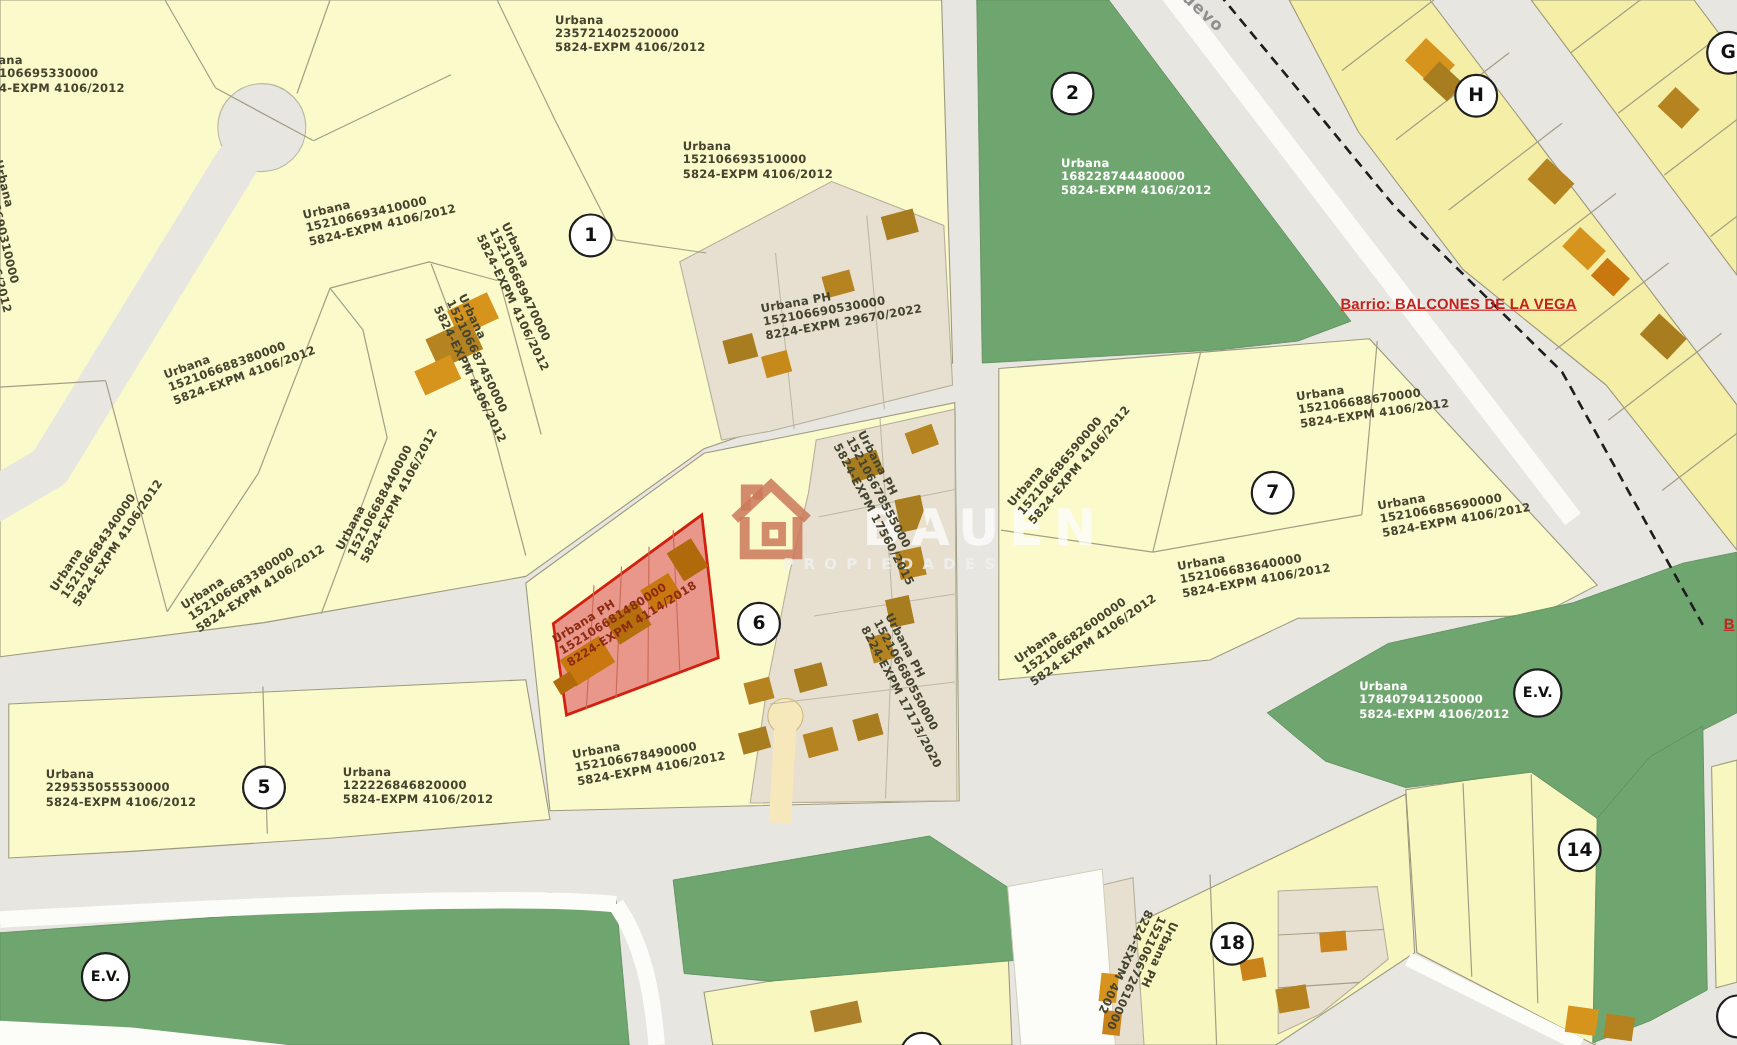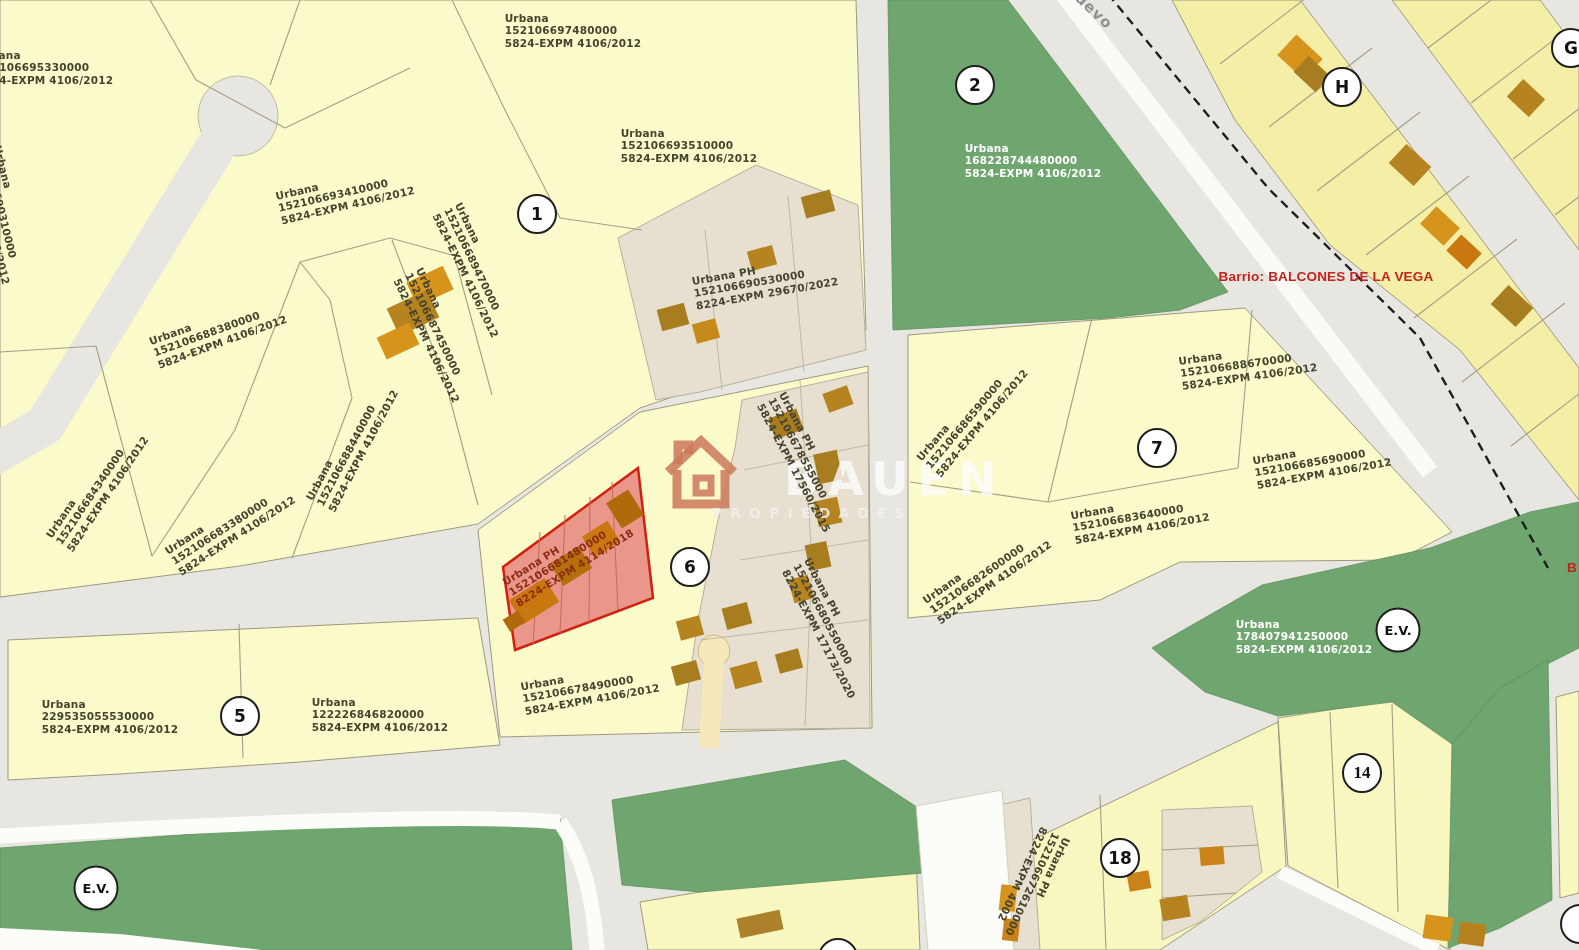--- a/index.html
+++ b/index.html
@@ -9,21 +9,21 @@
   }
   #map-svg{position:absolute;left:0;top:0;}
   .lbl{
     position:absolute;font:700 10.5px/1.18 "DejaVu Sans",sans-serif;
     color:#45442f;white-space:nowrap;letter-spacing:.2px;
     transform-origin:center center;
   }
   .lbl-white{color:#ffffff;}
   .lbl-red{color:#8c2a12;}
   .lbl-street{font:700 15px "DejaVu Sans",sans-serif;color:#8f8f8f;letter-spacing:1px;}
-  .lbl-barrio{font:700 13.5px "Liberation Sans",sans-serif;color:#c4221c;letter-spacing:.2px;}
+  .lbl-barrio{font:700 13.5px "Liberation Sans",sans-serif;color:#c4221c;letter-spacing:.2px;text-decoration:underline;}
   .circle{
     position:absolute;width:40px;height:40px;border-radius:50%;
     background:#fff;border:2.5px solid #1f1f1f;box-sizing:border-box;
     display:flex;align-items:center;justify-content:center;
     font:700 17px "DejaVu Sans",sans-serif;color:#111;
     transform:translate(-50%,-50%);
   }
   .circle-ev{width:45px;height:45px;font-size:13px;}
   #watermark{position:absolute;left:0;top:0;pointer-events:none;}
   #wm-brand{
@@ -211,21 +211,21 @@
   <div class="lbl" style="left:2px;top:215px;transform:translate(-50%,-50%) rotate(76deg);">
     <div>Urbana</div>
         <div>152106690310000</div>
         <div>5824-EXPM 4106/2012</div>
   </div>
   <div class="lbl" style="left:320px;top:-6px;transform:translate(-50%,-50%);">
     <div>5824-EXPM 4106/2012</div>
   </div>
   <div class="lbl" style="left:573px;top:31px;transform:translate(-50%,-50%);">
     <div>Urbana</div>
-        <div>152106697480000</div>
+        <div>235721402520000</div>
         <div>5824-EXPM 4106/2012</div>
   </div>
   <div class="lbl" style="left:689px;top:146px;transform:translate(-50%,-50%);">
     <div>Urbana</div>
         <div>152106693510000</div>
         <div>5824-EXPM 4106/2012</div>
   </div>
   <div class="lbl" style="left:345px;top:193px;transform:translate(-50%,-50%) rotate(-13deg);">
     <div>Urbana</div>
         <div>152106693410000</div>
@@ -342,21 +342,21 @@
   <div class="lbl lbl-street" style="left:1094px;top:11px;transform:translate(-50%,-50%) rotate(43deg);">uevo</div>
 </div>
 
 <div>
   <div class="circle" style="left:537px;top:214px;">1</div>
   <div class="circle" style="left:975px;top:85px;">2</div>
   <div class="circle" style="left:240px;top:716px;">5</div>
   <div class="circle" style="left:690px;top:567px;">6</div>
   <div class="circle" style="left:1157px;top:448px;">7</div>
   <div class="circle" style="left:1120px;top:858px;">18</div>
-  <div class="circle" style="left:1362px;top:773px;font-family:Liberation Serif, serif;">14</div>
+  <div class="circle" style="left:1436px;top:773px;">14</div>
   <div class="circle" style="left:1342px;top:87px;">H</div>
   <div class="circle" style="left:1571px;top:48px;">G</div>
   <div class="circle circle-ev" style="left:96px;top:888px;">E.V.</div>
   <div class="circle circle-ev" style="left:1398px;top:630px;">E.V.</div>
   <div class="circle" style="left:838px;top:958px;"></div>
   <div class="circle" style="left:1580px;top:924px;"></div>
 </div>
 
 </div>
 

